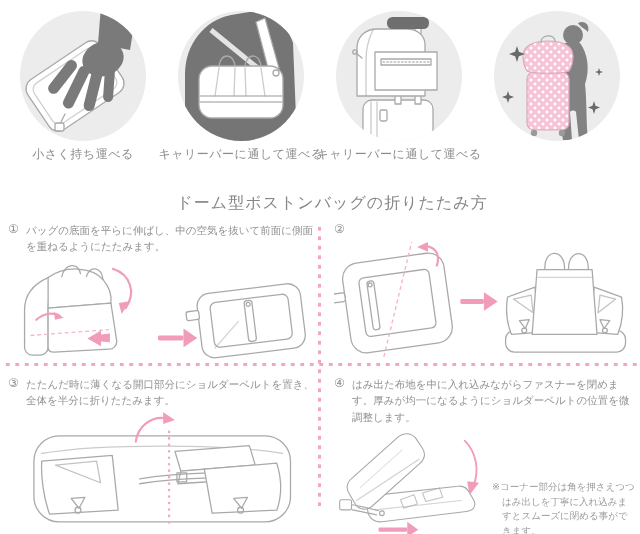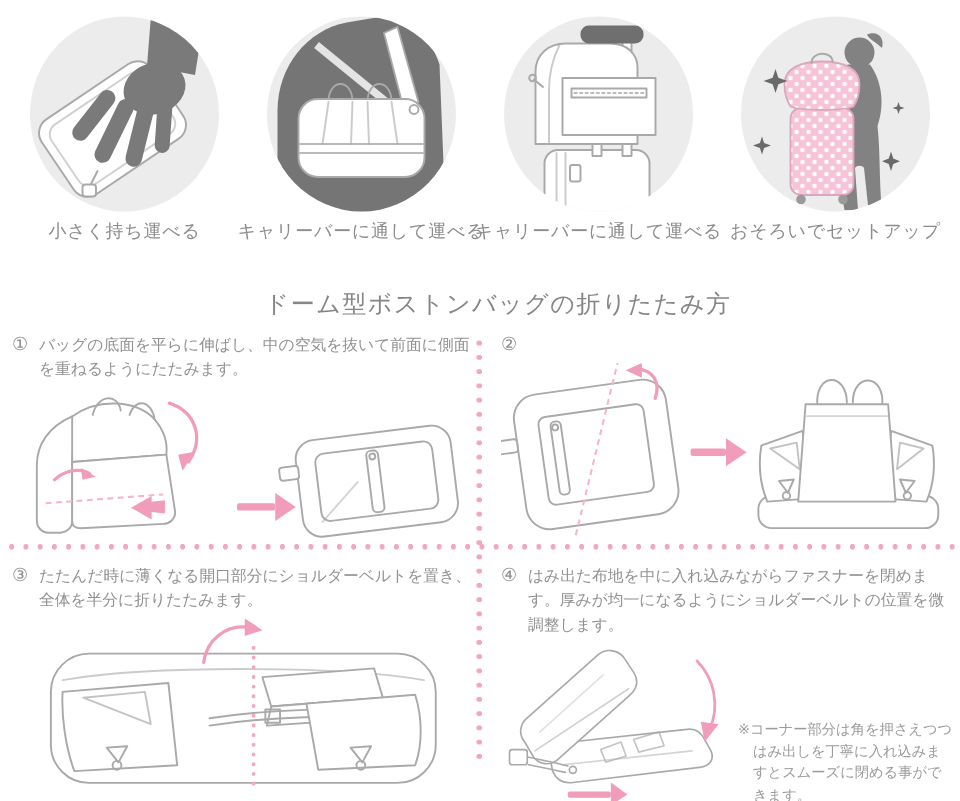--- a/index.html
+++ b/index.html
@@ -157,21 +157,20 @@
           <path d="M30,46 C30,36 40,31 55,31 C70,31 80,36 80,46 C80,52 78,58 76,61 C70,64 40,64 34,61 C32,58 30,52 30,46 Z" fill="url(#pdot)" stroke="#dba7be" stroke-width="1.2"></path>
           <path class="ln" stroke="#8a8a8a" d="M48,32 C48,24 62,24 62,31"></path>
           <g fill="#6a6a6a">
             <path d="M24,36 L25.9,41.8 L32,44 L25.9,46.2 L24,52 L22.1,46.2 L16,44 L22.1,41.8 Z"></path>
             <path d="M15,81 L16.4,85.3 L21,87 L16.4,88.7 L15,93 L13.6,88.7 L9,87 L13.6,85.3 Z"></path>
             <path d="M101,91 L102.5,95.7 L107,97.5 L102.5,99.3 L101,104 L99.5,99.3 L95,97.5 L99.5,95.7 Z"></path>
             <path d="M106,58 L107,61 L110,62 L107,63 L106,66 L105,63 L102,62 L105,61 Z"></path>
           </g>
         </g>
       </svg>
-      <div class="caption">おそろいでセットアップ</div>
     </div>
   </div>
 
   <div class="title">ドーム型ボストンバッグの折りたたみ方</div>
 
   <div class="sep-v"></div>
   <div class="sep-h"></div>
 
   <section class="step step1">
     <div class="step-text">

